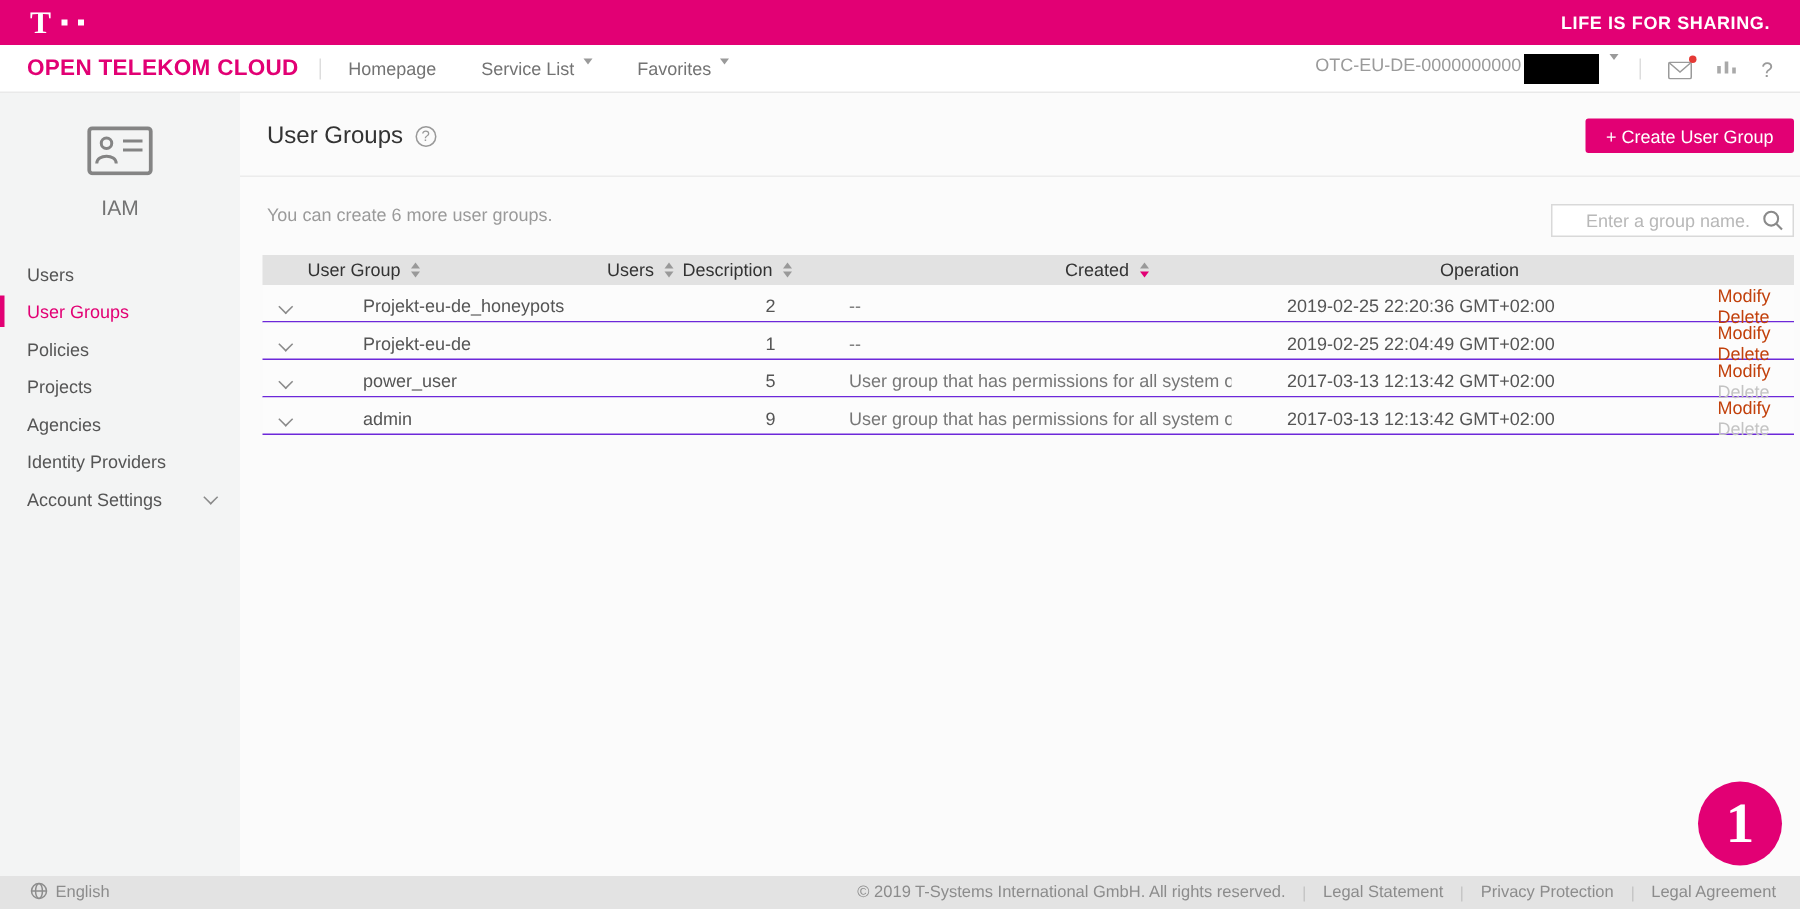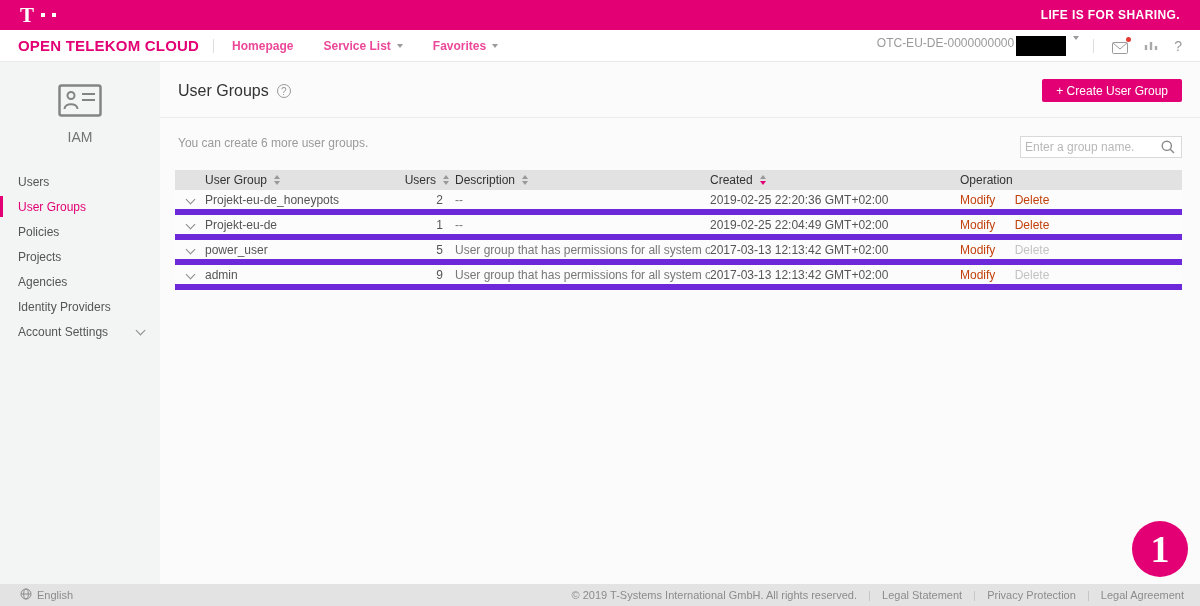--- a/index.html
+++ b/index.html
@@ -11,21 +11,21 @@
   .t-logo { display:flex; align-items:center; }
   .t-glyph { color:#fff; font-weight:bold; font-size:21px; line-height:1; font-family:"Liberation Serif", serif; }
   .t-dot { width:4px; height:4px; background:#fff; display:inline-block; margin-left:7px; }
   .tagline { color:#fff; font-weight:bold; font-size:12px; letter-spacing:0.4px; }
 
   
   .header { height:32px; background:#fff; border-bottom:1px solid #e9e9e9; display:flex; align-items:center; padding:0 18px; }
   .brand { color:#e20074; font-weight:bold; font-size:15px; letter-spacing:0.2px; white-space:nowrap; }
   .vsep { width:1px; height:14px; background:#ddd; margin:0 14px; }
   .nav { display:flex; align-items:center; gap:30px; margin-left:4px; }
-  .nav-item { font-size:12px; color:#ec4899; cursor:pointer; display:flex; align-items:center; white-space:nowrap;font-weight:bold; }
+  .nav-item { font-size:12px; color:#737373; cursor:pointer; display:flex; white-space:nowrap; }
   .caret { display:inline-block; width:0; height:0; border-left:3.5px solid transparent; border-right:3.5px solid transparent; border-top:4px solid #9a9a9a; margin-left:6px; }
   .hspacer { flex:1; }
   .account { display:flex; font-size:12px; color:#9a9a9a; }
   .redaction { width:50px; height:20px; background:#000; margin-left:2px; display:inline-block; }
   .account .caret { margin-left:7px; }
   .hicons { display:flex; align-items:center; gap:16px; margin-left:4px; }
   .icon-mail { position:relative; width:16px; height:12px; cursor:pointer; }
   .icon-mail .dot { position:absolute; top:-3px; right:-3px; width:5px; height:5px; border-radius:50%; background:#e53935; }
   .icon-q { font-size:14px; color:#9a9a9a; cursor:pointer; line-height:1; }
 
@@ -46,29 +46,29 @@
   
   .main { flex:1; background:#fbfbfb; position:relative; }
   .title-row { display:flex; align-items:center; padding:20px 18px 0 18px; }
   .page-title { font-size:16px; color:#333; }
   .help-circle { width:14px; height:14px; border:1px solid #999; border-radius:50%; color:#999; font-size:10px; display:inline-flex; align-items:center; justify-content:center; margin-left:8px; cursor:pointer; }
   .create-btn { position:absolute; right:18px; top:17px; background:#e20074; color:#fff; border:none; font-size:12px; height:23px; padding:0 14px; border-radius:2px; cursor:pointer; font-family:"Liberation Sans", sans-serif; }
   .main-divider { height:1px; background:#ececec; margin-top:17px; }
   .toolbar { display:flex; align-items:flex-start; justify-content:space-between; margin:18px 18px 0 18px; height:22px; }
   .quota-hint { font-size:12px; color:#9a9a9a; }
   .searchbox { position:relative; width:162px; height:22px; }
-  .searchbox input { width:100%; height:100%; border:1px solid #d9d9d9; background:#fff; font-size:12px; color:#555; padding:0 26px 0 4px; font-family:"Liberation Sans", sans-serif; }
+  .searchbox input { width:100%; height:100%; border:1px solid #d9d9d9; background:#fff; font-size:12px; color:#555; padding:0 26px 0 22px; font-family:"Liberation Sans", sans-serif; }
   .searchbox input::placeholder { color:#b8b8b8; }
   .search-ic { position:absolute; right:7px; top:4px; cursor:pointer; }
 
   
   .table { margin:12px 18px 0 15px; }
   .t-head, .t-row { display:grid; grid-template-columns:30px 200px 50px 255px 250px 1fr; align-items:center; }
   .t-head { height:20px; background:#e2e2e2; font-size:12px; color:#333; }
-  .t-row { height:25px; border-bottom:6px solid #6d28d9; font-size:12px; color:#555; background:#fcfcfc; }
+  .t-row { height:25px; border-bottom:1px solid #6d28d9; font-size:12px; color:#555; background:#fcfcfc;gap:37px; }
   .cell-users { text-align:right; padding-right:12px; }
   .t-head .cell-users { padding-right:6px; }
   .cell-desc { color:#777; padding-right:10px; white-space:nowrap; overflow:hidden; }
   .cell-chev { display:flex; justify-content:center; }
   .hcell { display:flex; align-items:center; }
   .hcell.cell-users { justify-content:flex-end; }
   .sort { display:inline-flex; flex-direction:column; margin-left:7px; cursor:pointer; }
   .tri { width:0; height:0; border-left:3.5px solid transparent; border-right:3.5px solid transparent; }
   .tri.up { border-bottom:4px solid #999; margin-bottom:2px; }
   .tri.down { border-top:4px solid #999; }

